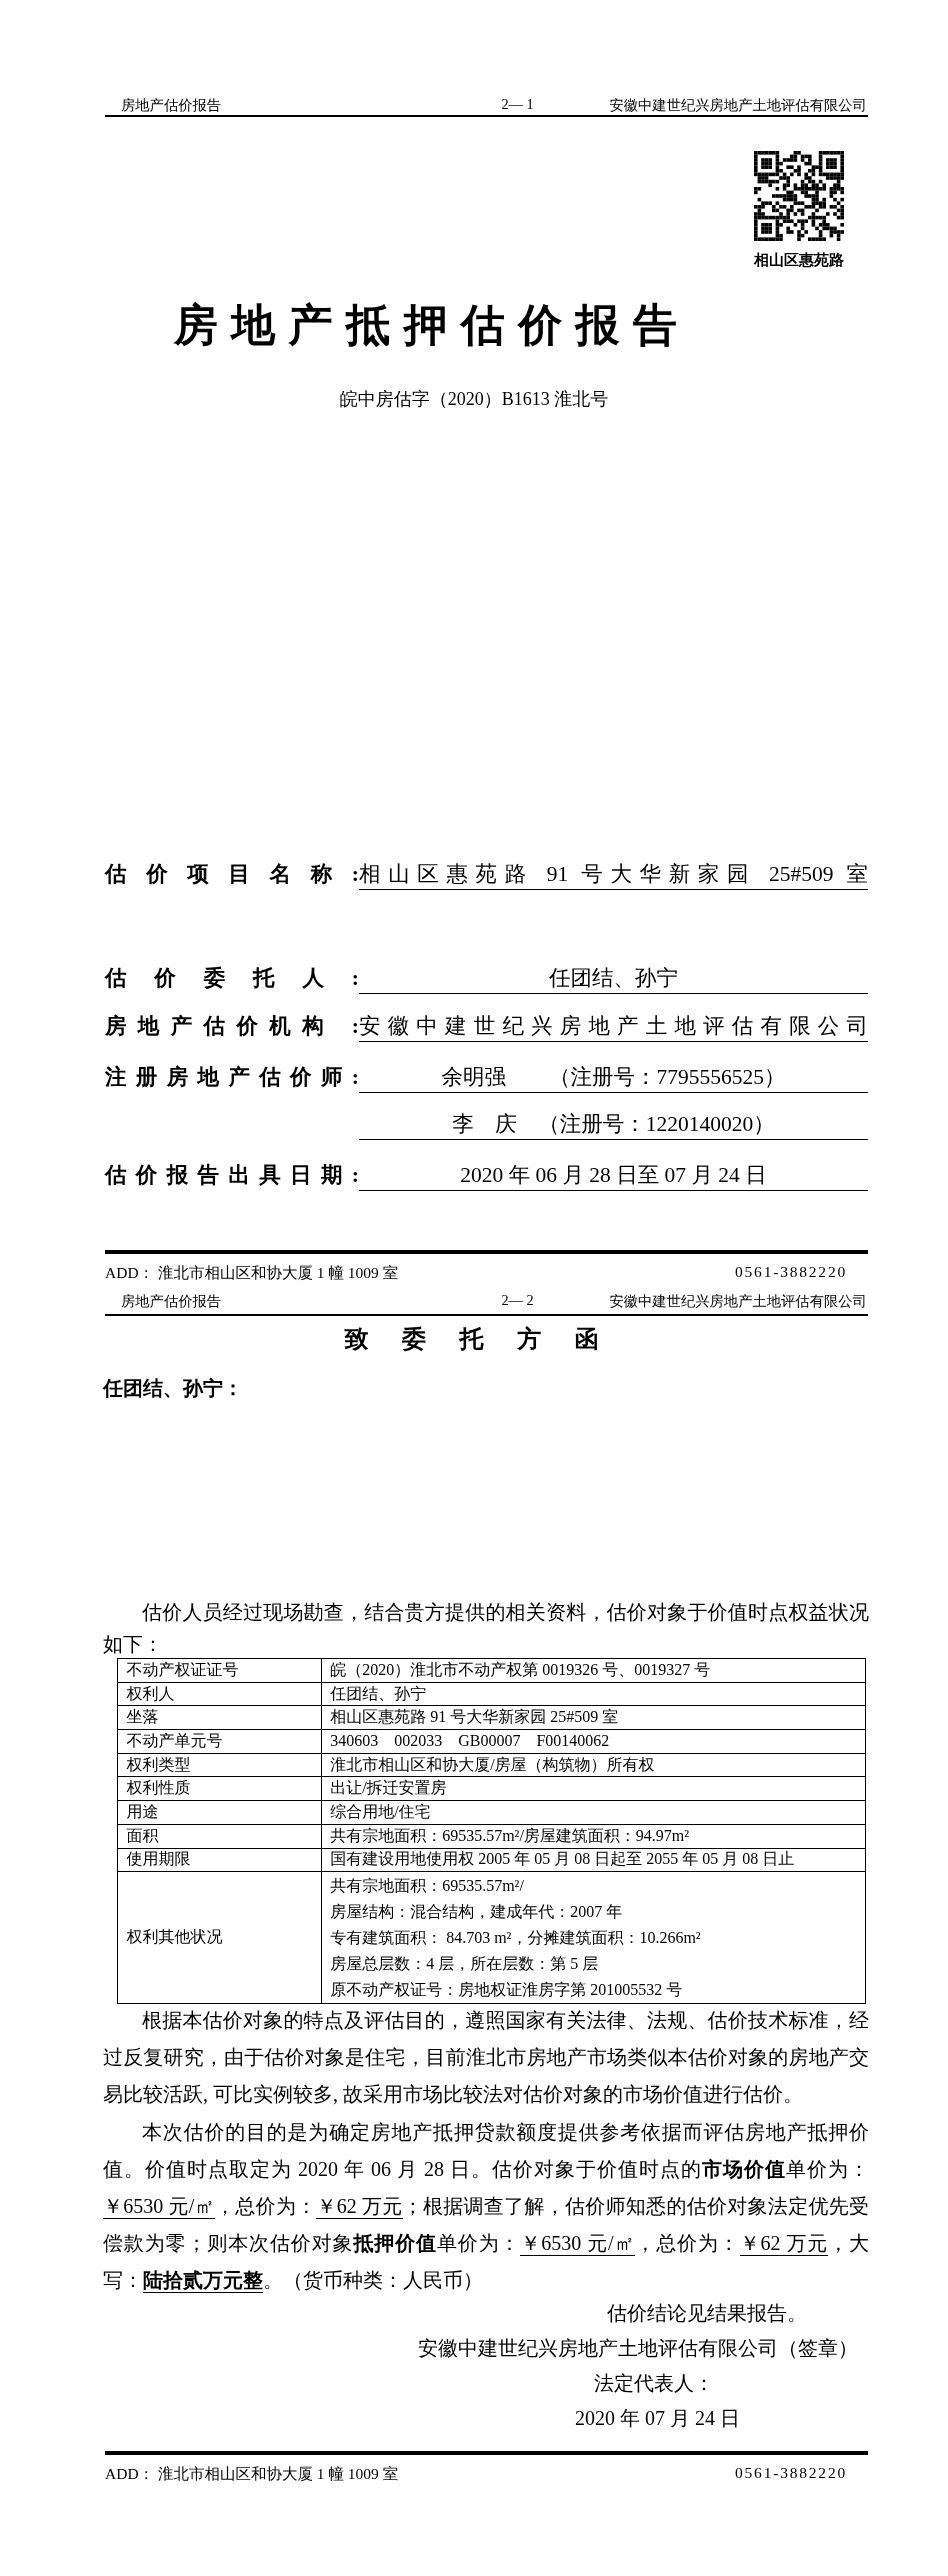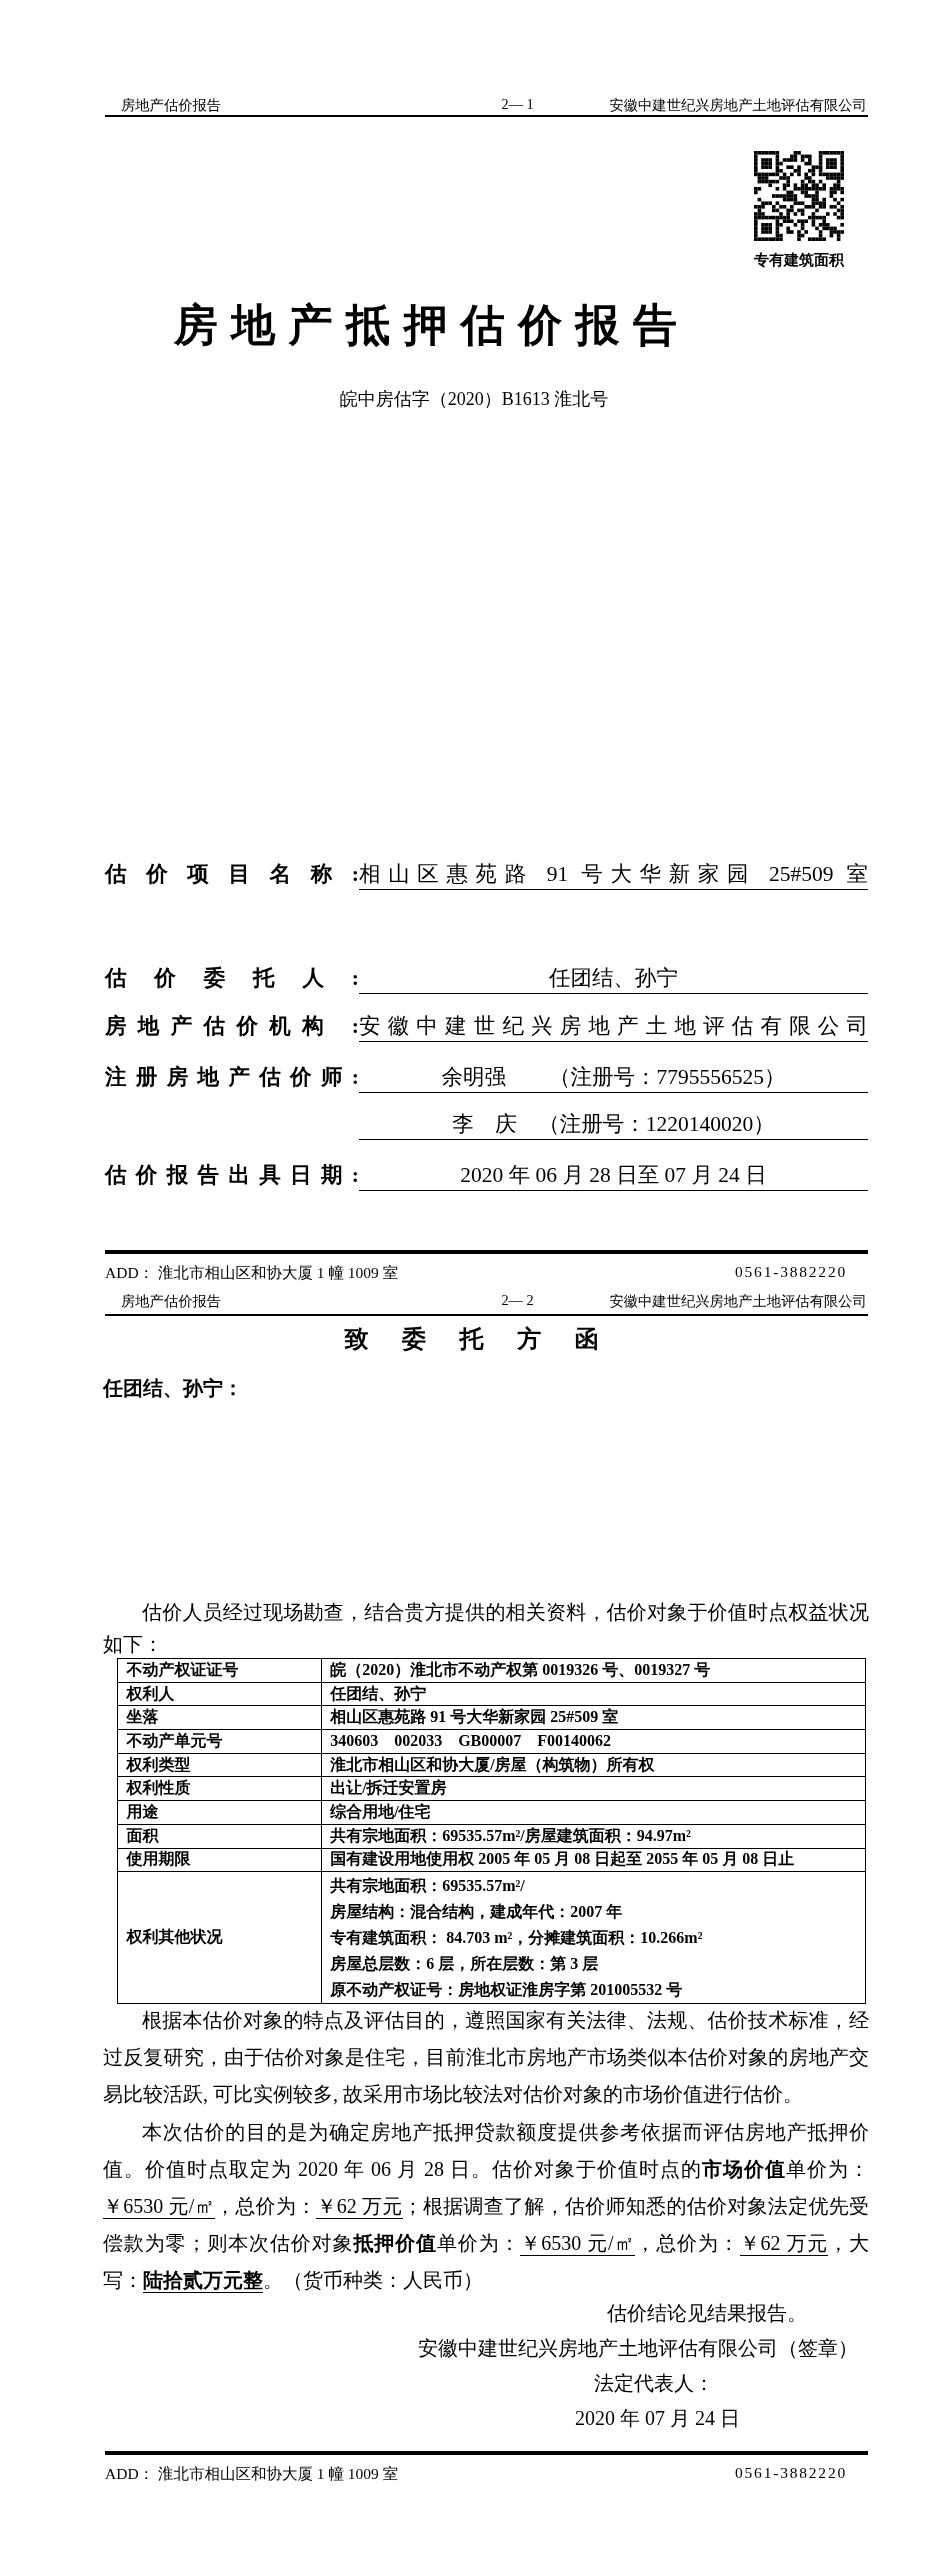--- a/index.html
+++ b/index.html
@@ -41,21 +41,21 @@
             font-size:24px;font-weight:bold;letter-spacing:4.8px;}
   .salut{position:absolute;left:103px;top:1375px;font-size:20px;font-weight:bold;}
   .para{position:absolute;left:103px;width:766px;font-size:20px;line-height:37px;
         text-align:justify;text-indent:39px;}
   .p1{top:1410px;} .p2{top:1596px;line-height:32px;} .p3{top:2002px;} .p4{top:2114px;}
   .para .u{border-bottom:1.8px solid #000;padding-bottom:0.6px;}
   .para .b{font-weight:bold;}
   .para .bu{font-weight:bold;border-bottom:1.8px solid #000;padding-bottom:0.6px;}
   table.rights{position:absolute;left:117px;top:1658px;width:749px;
                border-collapse:collapse;border:1.8px solid #000;}
-  table.rights td{border:1.2px solid #000;font-size:16px;vertical-align:middle;font-weight:bold;}
+  table.rights td{border:1.2px solid #000;font-size:16px;vertical-align:middle;}
   td.tl{width:192px;padding:0.6px 2.4px 0.6px 8.4px;}
   td.tv{padding:0.6px 3.6px 0.6px 8.4px;}
   tr.single td{height:21.5px;}
   td.big div{line-height:26px;}
   .closeline{position:absolute;font-size:20px;white-space:nowrap;}
   .cl1{left:607px;top:2300px;}
   .cl2{left:103px;top:2335px;width:755px;text-align:right;}
   .cl3{left:594px;top:2370px;}
   .cl4{left:575px;top:2405px;}
 </style>
@@ -386,21 +386,21 @@
         <rect x="42" y="144" width="6" height="6"></rect>
         <rect x="72" y="144" width="6" height="6"></rect>
         <rect x="90" y="144" width="6" height="6"></rect>
         <rect x="96" y="144" width="6" height="6"></rect>
         <rect x="102" y="144" width="6" height="6"></rect>
         <rect x="108" y="144" width="6" height="6"></rect>
         <rect x="114" y="144" width="6" height="6"></rect>
         <rect x="138" y="144" width="6" height="6"></rect>
       </svg>
   </div>
-  <div class="qrcap">专有建筑面积</div>
+  <div class="qrcap">相山区惠苑路</div>
 
   <div class="title1">房 地 产 抵 押 估 价 报 告</div>
   <div class="docno">皖中房估字（2020）B1613 淮北号</div>
 
   <div class="frow" style="top:859px">
     <div class="flbl">估 价 项 目 名 称 :</div>
     <div class="fval stretch">相山区惠苑路 91 号大华新家园 25#509 室</div>
   </div>
   <div class="frow" style="top:909px">
     <div class="flbl"></div>
@@ -482,21 +482,21 @@
     <tr class="single">
           <td class="tl">使用期限</td>
           <td class="tv">国有建设用地使用权 2005 年 05 月 08 日起至 2055 年 05 月 08 日止</td>
         </tr>
     <tr>
           <td class="tl">权利其他状况</td>
       <td class="tv big">
         <div>共有宗地面积：69535.57m²/</div>
         <div>房屋结构：混合结构，建成年代：2007 年</div>
         <div>专有建筑面积： 84.703 m²，分摊建筑面积：10.266m²</div>
-        <div>房屋总层数：6 层，所在层数：第 3 层</div>
+        <div>房屋总层数：4 层，所在层数：第 5 层</div>
         <div>原不动产权证号：房地权证淮房字第 201005532 号</div>
       </td>
         </tr>
   </tbody>
     </table>
 
   <div class="para p3">根据本估价对象的特点及评估目的，遵照国家有关法律、法规、估价技术标准，经过反复研究，由于估价对象是住宅，目前淮北市房地产市场类似本估价对象的房地产交易比较活跃, 可比实例较多, 故采用市场比较法对估价对象的市场价值进行估价。</div>
 
   <div class="para p4"><span>本次估价的目的是为确定房地产抵押贷款额度提供参考依据而评估房地产抵押价值。价值时点取定为 2020 年 06 月 28 日。估价对象于价值时点的</span><span class="b">市场价值</span><span>单价为：</span><span class="u">￥6530 元/㎡</span><span>，总价为：</span><span class="u">￥62 万元</span><span>；根据调查了解，估价师知悉的估价对象法定优先受偿款为零；则本次估价对象</span><span class="b">抵押价值</span><span>单价为：</span><span class="u">￥6530 元/㎡</span><span>，总价为：</span><span class="u">￥62 万元</span><span>，大写：</span><span class="bu">陆拾贰万元整</span><span>。（货币种类：人民币）</span></div>
 

